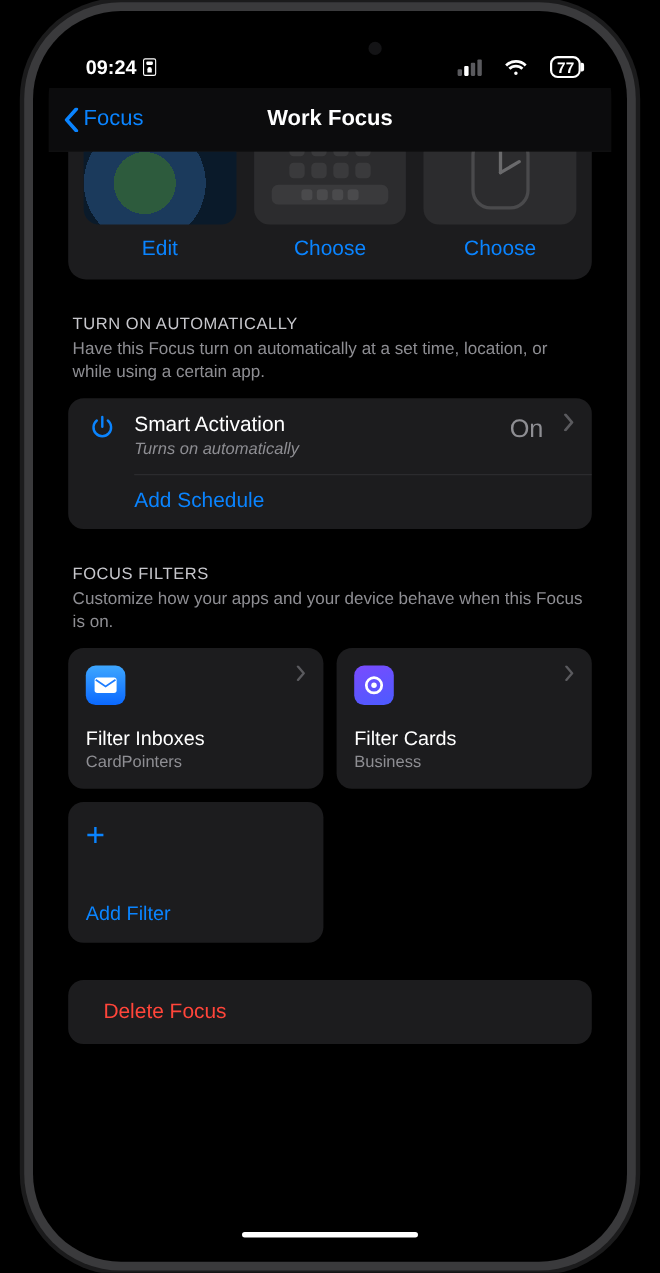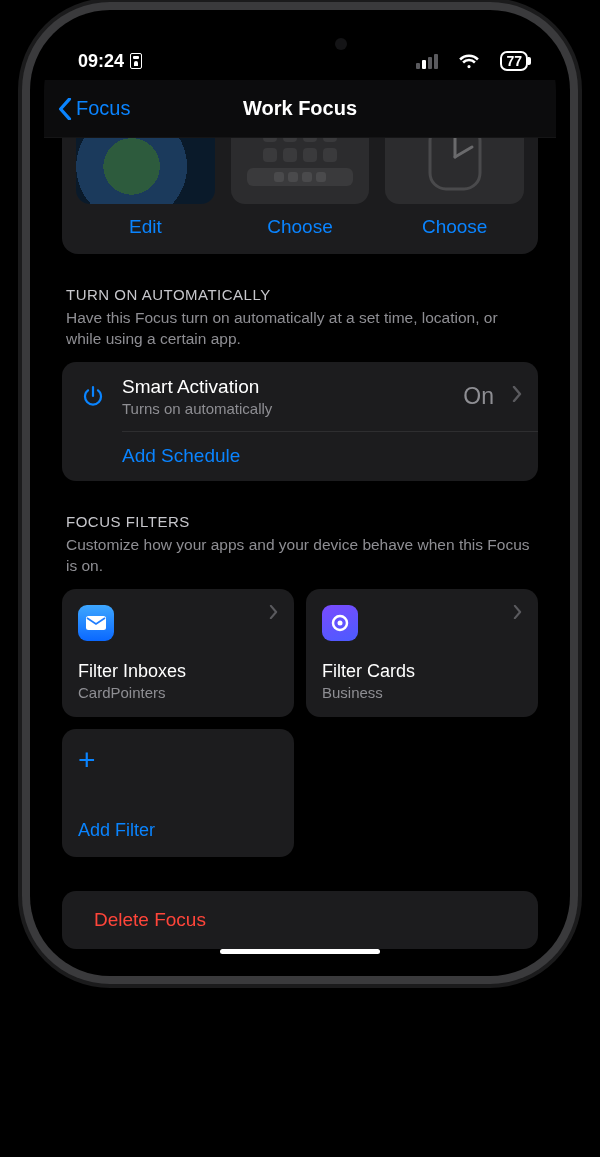--- a/index.html
+++ b/index.html
@@ -3,21 +3,21 @@
 <meta charset="utf-8">
 <style>
   * { box-sizing: border-box; margin: 0; padding: 0; }
   html, body { background: #000; font-family: -apple-system, "SF Pro Text", "Helvetica Neue", Arial, sans-serif; }
   body { width: 600px; height: 1157px; position: relative; overflow: hidden; }
 
   
   .phone {
     position: absolute;
     left: 30px; top: 10px;
-    width: 540px; height: 966px;
+    width: 540px; height: 1137px;
     border-radius: 80px;
     background: #000;
     box-shadow: 0 0 0 8px #3a3a3c, 0 0 0 12px #1b1b1c, 0 8px 30px rgba(0,0,0,.8);
     overflow: hidden;
   }
   .side-btn { position: absolute; background:#2d2d30; border-radius:4px; }
   .side-btn.s1 { left:22px; top:235px; width:8px; height:40px; }
   .side-btn.s2 { left:22px; top:305px; width:8px; height:75px; }
   .side-btn.s3 { left:22px; top:400px; width:8px; height:75px; }
   .side-btn.s4 { right:22px; top:330px; width:8px; height:120px; }
@@ -97,27 +97,27 @@
   .thumb.watch svg{ display:block;}
   .cust-label { color:#0a84ff; font-size:19px;text-align:right; }
 
   
   .sec-header { margin-top:32px; padding:0 4px;}
   .sec-title { color:#c7c7cc; font-size:15px; font-weight:400; letter-spacing:.5px; }
   .sec-desc { color:#8e8e93; font-size:15.5px; line-height:1.35; margin-top:5px;}
 
   
   .card { background:#1c1c1e; border-radius:14px; margin-top:12px; overflow:hidden;}
-  .row { display:flex; align-items:center; padding:14px 16px; gap:14px; cursor:pointer;}
+  .row { display:flex; padding:14px 16px; gap:14px; cursor:pointer;}
   .row + .row { position:relative; }
   .row + .row::before{ content:""; position:absolute; left:60px; right:0; top:0; height:1px; background:#2e2e30;}
   .row-icon { width:30px; display:flex; justify-content:center; color:#0a84ff;}
   .row-texts { flex:1; }
   .row-title { color:#fff; font-size:19px; }
-  .row-sub { color:#8e8e93; font-size:15px; margin-top:2px;}
+  .row-sub { color:#8e8e93; font-size:15px; margin-top:2px;font-style:italic;}
   .row-value { color:#8e8e93; font-size:23px;margin-left:30px; }
   .chev { color:#5a5a5e; margin-left:4px;}
   .row-link { color:#0a84ff; font-size:19px; padding-left:44px;}
 
   
   .tiles { display:grid; grid-template-columns:1fr 1fr; gap:12px; margin-top:12px;}
   .tile { background:#1c1c1e; border-radius:14px; padding:16px; min-height:128px; display:flex; flex-direction:column; justify-content:space-between; position:relative; cursor:pointer;}
   .tile-top{ display:flex; justify-content:space-between; align-items:flex-start;}
   .app-icon{ width:36px; height:36px; border-radius:9px; display:flex; align-items:center; justify-content:center;}
   .app-icon.cp{ background:linear-gradient(160deg,#7a4bff,#4b5bff);}

